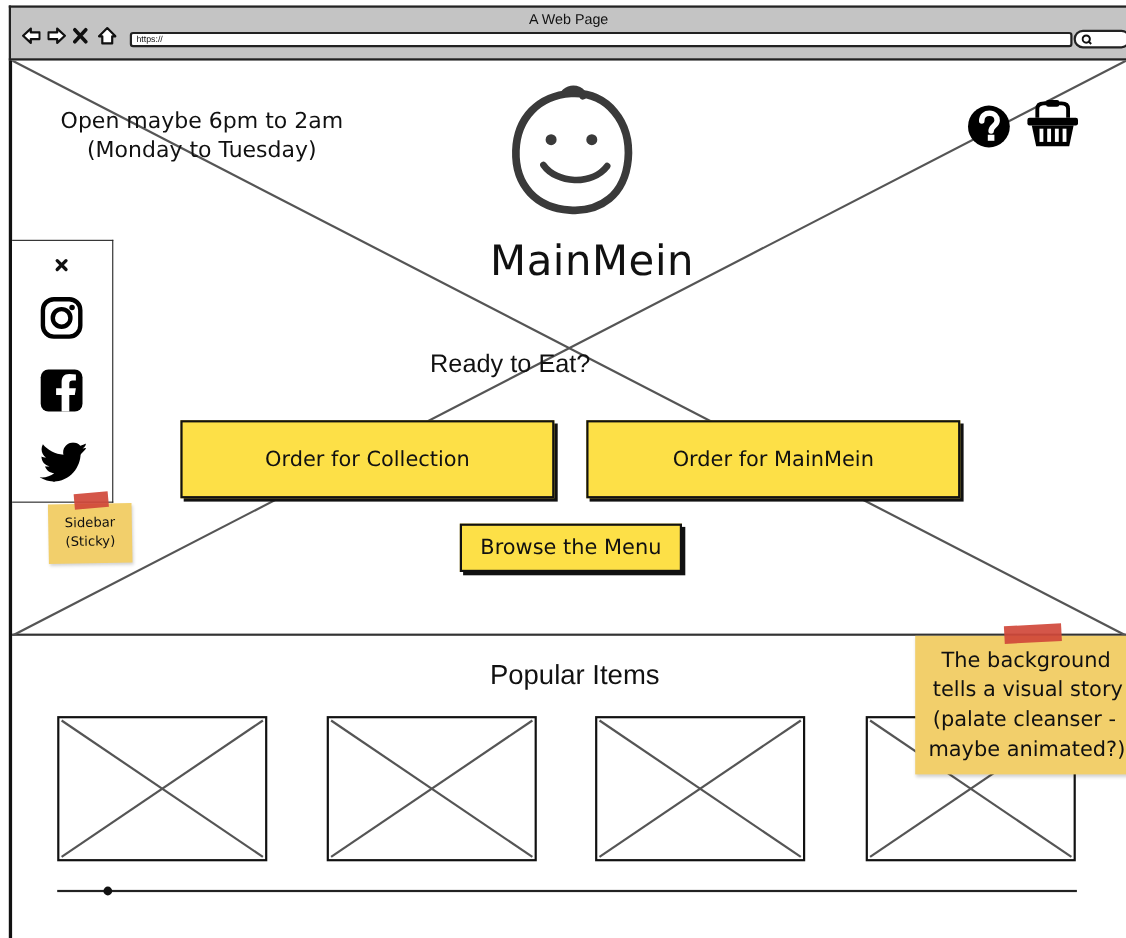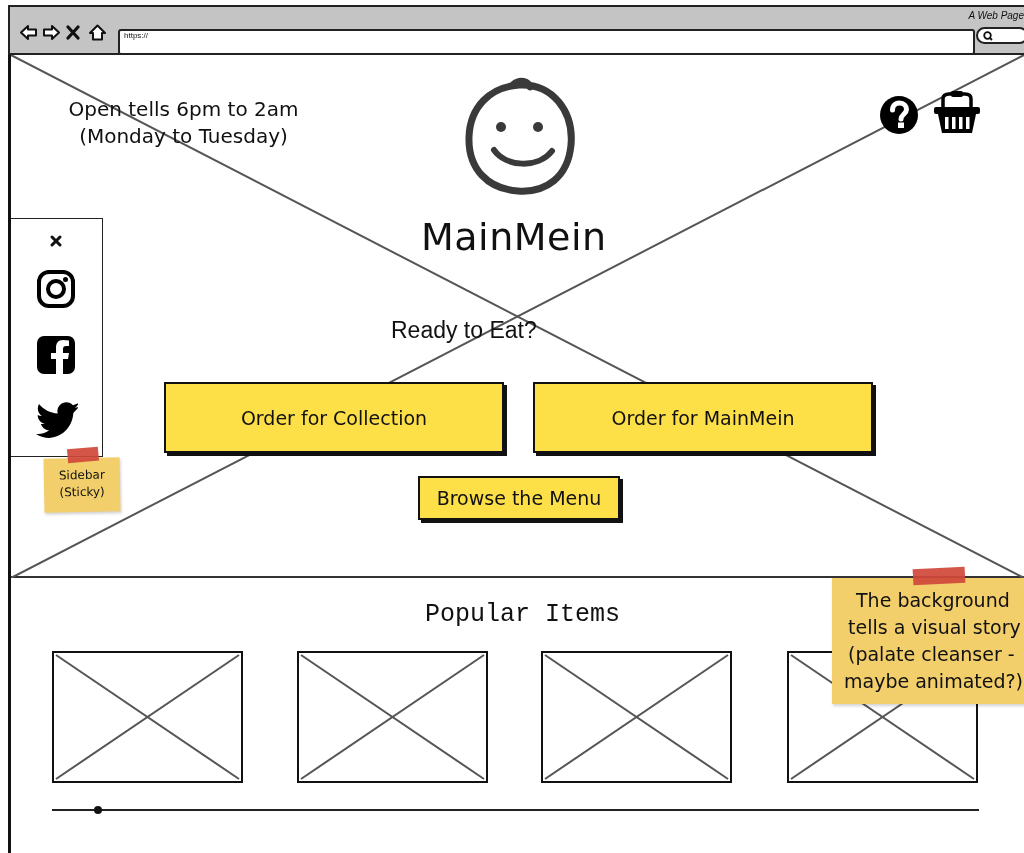--- a/index.html
+++ b/index.html
@@ -5,27 +5,27 @@
     * { box-sizing: border-box; margin: 0; padding: 0; }
     html, body { width: 1024px; height: 853px; overflow: hidden; background: #ffffff; }
     body { position: relative; font-family: "DejaVu Sans", sans-serif; color: #111; }
 
     
     .chrome {
       position: absolute; left: 8px; top: 5px; width: 1030px; height: 50px;
       background: #c4c4c4; border: 2px solid #222; border-right: none;
     }
     .chrome-title {
-      position: absolute; left: 0; right: 14px; top: 3px; text-align: right;
-      font-size: 10px; color: #111; font-family: "Liberation Sans", sans-serif; font-style: italic;
+      position: absolute; left: 0; right: 14px; top: 3px; text-align: center;
+      font-size: 13px; color: #111; font-family: "Liberation Sans", sans-serif;
     }
     .nav-icons { position: absolute; left: 10px; top: 17px; display: flex; gap: 6px; align-items: center; }
     .nav-icons span { display: inline-block; width: 17px; height: 17px; }
     .url-bar {
-      position: absolute; left: 108px; top: 22px; width: 857px; height: 26px;
+      position: absolute; left: 108px; top: 22px; width: 857px; height: 14px;
       background: #fff; border: 2px solid #222; border-radius: 3px;
       font-size: 8px; line-height: 9px; padding-left: 4px; font-family: "Liberation Sans", sans-serif;
     }
     .search-pill {
       position: absolute; left: 966px; top: 20px; width: 52px; height: 17px;
       background: #fff; border: 2px solid #222; border-radius: 10px;
     }
     .search-pill svg { position: absolute; left: 5px; top: 2px; }
 
     
@@ -37,21 +37,21 @@
       border-bottom: 2px solid #333;
     }
     .hero svg.cross { position: absolute; left: 0; top: 0; }
 
     .hours {
       position: absolute; left: 40px; top: 41px; width: 265px; text-align: center;
       font-size: 20px; line-height: 27px; font-family: "DejaVu Sans", sans-serif;
     }
     .logo { position: absolute; left: 447px; top: 20px; }
     .brand {
-      position: absolute; left: 410px; top: 160px; width: 210px; text-align: left;
+      position: absolute; left: 410px; top: 160px; width: 210px; text-align: right;
       font-size: 38px; font-family: "DejaVu Sans", sans-serif; letter-spacing: 0.5px;
     }
     .help-icon { position: absolute; left: 868px; top: 40px; }
     .basket-icon { position: absolute; left: 922px; top: 36px; }
 
     .headline {
       position: absolute; left: 380px; top: 262px; width: 265px; text-align: left;
       font-size: 23px; font-family: Liberation Sans, sans-serif;
     }
 
@@ -87,21 +87,21 @@
     .sticky-sidebar .tape { left: 24px; top: -10px; width: 31px; height: 14px; transform: rotate(-4deg); }
     .sticky-bg {
       left: 832px; top: 578px; width: 200px; height: 126px; font-size: 19px; line-height: 27px;
       padding-top: 9px; padding-left: 12px; white-space: nowrap; text-align: left;
     }
     .sticky-bg .tape { left: 81px; top: -10px; width: 52px; height: 16px; transform: rotate(-3deg); }
 
     
     .section-title {
       position: absolute; left: 380px; top: 600px; width: 285px; text-align: center;
-      font-size: 25px; font-family: Liberation Mono, monospace;
+      font-size: 25px; font-family: Liberation Sans, sans-serif;
     }
     .item-card { position: absolute; top: 651px; width: 191px; height: 132px; border: 2px solid #111; background: #fff; }
     .item-card svg { position: absolute; left: 0; top: 0; }
     .card-1 { left: 52px; }
     .card-2 { left: 297px; }
     .card-3 { left: 541px; }
     .card-4 { left: 787px; }
 
     .slider-track { position: absolute; left: 52px; top: 809px; width: 927px; height: 2px; background: #222; }
     .slider-thumb { position: absolute; left: 98px; top: 806px; width: 8px; height: 8px; border-radius: 50%; background: #111; }
@@ -144,21 +144,21 @@
 
 <div class="page-left-border"></div>
 
 <div class="hero">
   <svg class="cross" width="1013" height="523" viewBox="0 0 1013 523">
     <line x1="0" y1="0" x2="1013" y2="523" stroke="#555" stroke-width="2"></line>
     <line x1="0" y1="523" x2="1013" y2="0" stroke="#555" stroke-width="2"></line>
   </svg>
 
   <div class="hours">
-    <div>Open tells 6pm to 2am</div>
+    <div>Open maybe 6pm to 2am</div>
     <div>(Monday to Tuesday)</div>
   </div>
 
   <div class="logo">
     <svg width="122" height="125" viewBox="0 0 122 125">
       <path d="M61 10 C94 8 116 36 113 70 C110 102 88 118 60 116 C30 114 10 94 11 62 C12 32 32 12 61 10 Z" fill="none" stroke="#3a3a3a" stroke-width="7" stroke-linecap="round"></path>
       <path d="M56 9 C62 4 70 6 72 12" fill="none" stroke="#3a3a3a" stroke-width="7" stroke-linecap="round"></path>
       <circle cx="43" cy="52" r="5" fill="#3a3a3a"></circle>
       <circle cx="80" cy="52" r="5" fill="#3a3a3a"></circle>
       <path d="M36 75 C48 92 80 94 94 76" fill="none" stroke="#3a3a3a" stroke-width="6" stroke-linecap="round"></path>

